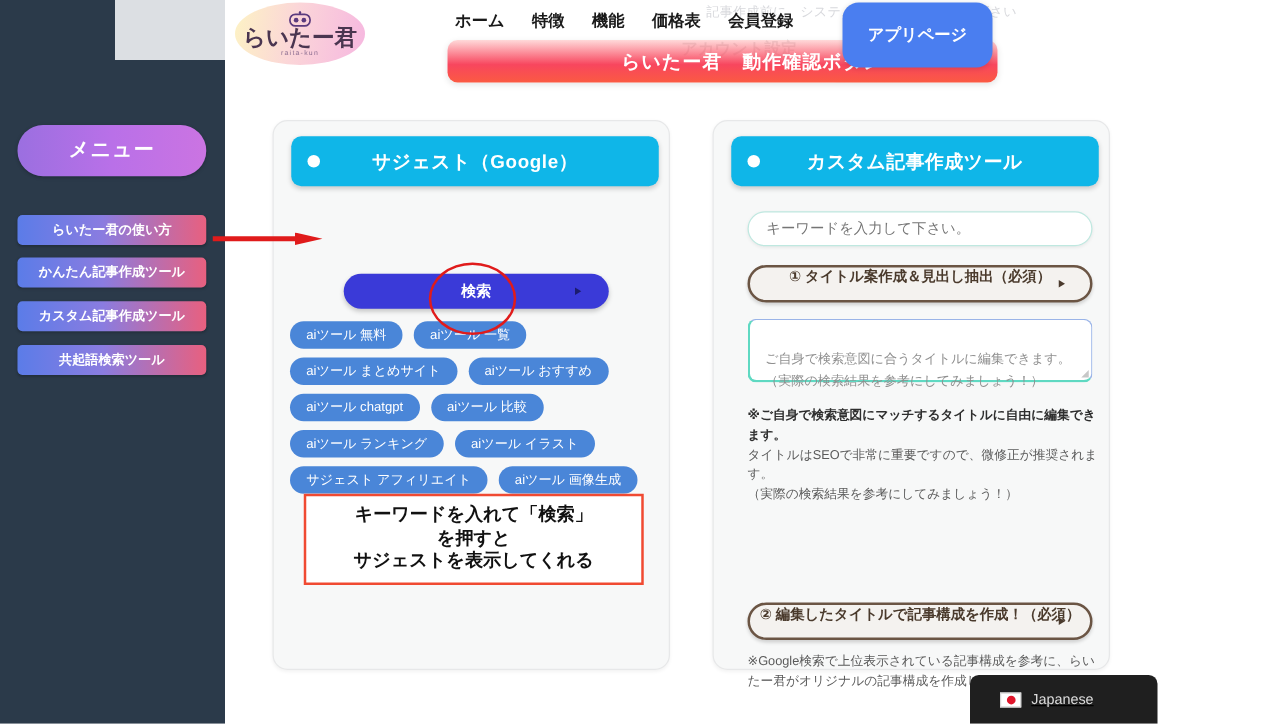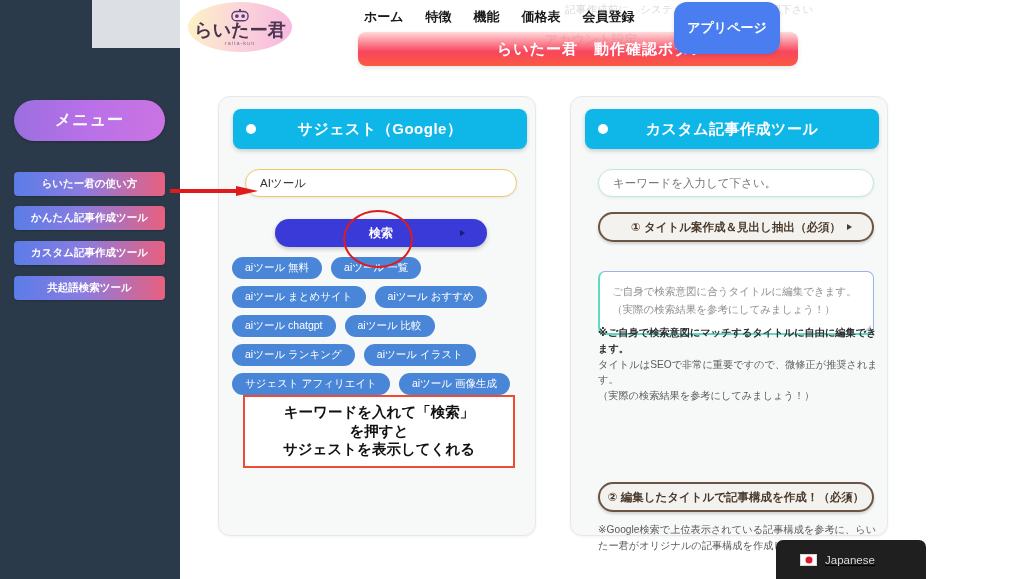--- a/index.html
+++ b/index.html
@@ -87,21 +87,21 @@
   }
   .nav-row2 {
     position: absolute; left: 365px; top: 30px;
   }
   .nav-link {
     font-size: 13px; font-weight: 700; color: #1a1a1a;
     white-space: nowrap; cursor: pointer;
   }
   .app-btn {
     position: absolute; left: 494px; top: 2px;
-    width: 106px; height: 52px;
+    width: 120px; height: 52px;
     border-radius: 13px;
     background: #4a7ef0;
     color: #fff; font-size: 13px; font-weight: 700;
     display: flex; align-items: center; justify-content: center;
     text-align: center; line-height: 1.25;
     box-shadow: 0 1px 4px rgba(0,0,0,.12);
     z-index: 4;
   }
   .ghost-pill {
     position: absolute; left: 475px; top: 36px;
@@ -217,42 +217,42 @@
   }
 
   
   .step-btn {
     position: absolute; left: 27px;
     width: 276px; height: 30px;
     border-radius: 16px;
     background: #f4f2ef;
     border: 2px solid #6b5544;
     color: #4a3a2c; font-size: 11.5px; font-weight: 700;
-    display: flex; align-items: center; justify-content: center;
+    display: flex; align-items: flex-start; justify-content: center;
     box-shadow: 0 2px 3px rgba(0,0,0,.16);
   }
   .step-btn.s1 { top: 115px; }
   .step-btn.s2 { top: 385px; }
   .step-btn .caret {
     position: absolute; right: 20px; top: 50%; margin-top: -3px;
     width: 0; height: 0;
     border-top: 3.5px solid transparent;
     border-bottom: 3.5px solid transparent;
     border-left: 5px solid #4a3a2c;
   }
 
   .textarea-box {
-    position: absolute; left: 27px; top: 174px;
-    width: 276px; height: 64px;
+    position: absolute; left: 27px; top: 158px;
+    width: 276px; height: 51px;
     border-radius: 7px;
     border: 1px solid #9ab4e8;
     border-left: 2px solid #5fd9c2;
     border-bottom: 2px solid #5fd9c2;
     background: #fff;
-    padding: 10px 12px;
+    padding: 22px 12px;
     font-size: 10.5px; color: #8f8f8f; line-height: 1.75;
   }
   .textarea-box::after {
     content: ""; position: absolute; right: 2px; bottom: 2px;
     width: 0; height: 0;
     border-left: 6px solid transparent;
     border-bottom: 6px solid #c7c7c7;
   }
 
   .note-text {
@@ -348,21 +348,20 @@
   </div>
 
   <div class="main">
 
     <div class="card left">
       <div class="card-head">
         <span class="head-dot"></span>
         <span>サジェスト（Google）</span>
       </div>
 
-      <div class="text-input" title="キーワードを入力して下さい。">AIツール</div>
 
       <div class="search-btn">
         <span>検索</span>
         <span class="caret"></span>
       </div>
 
       <div class="tag-wrap">
         <span class="tag">aiツール 無料</span>
         <span class="tag">aiツール 一覧</span>
         <span class="tag">aiツール まとめサイト</span>

